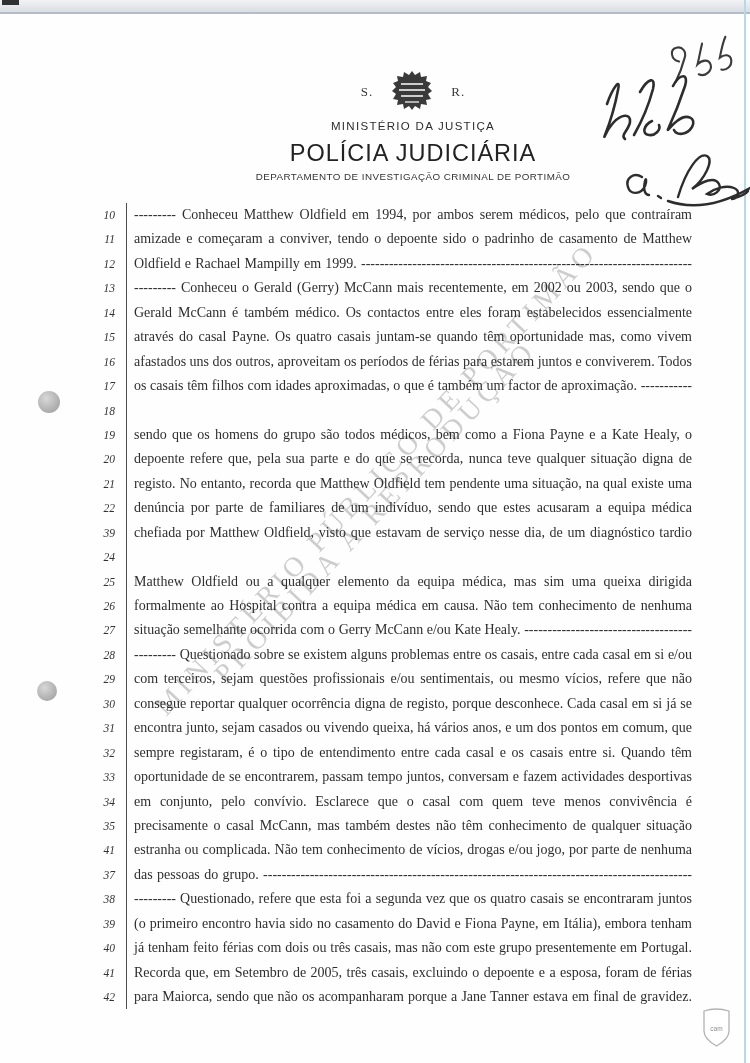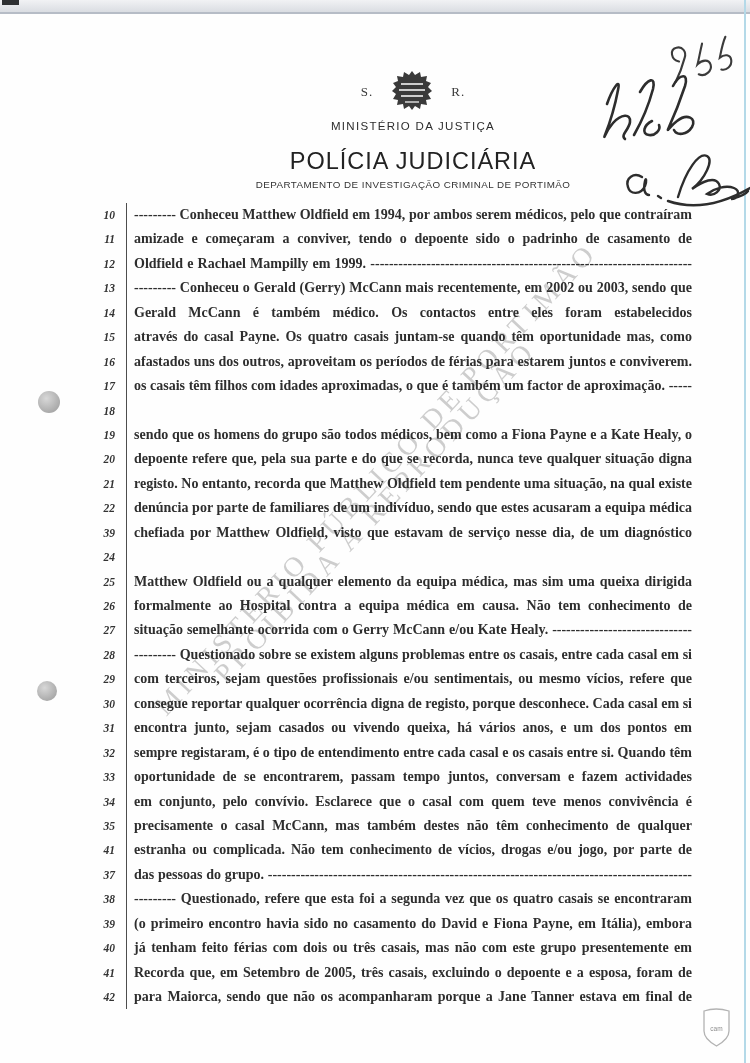--- a/index.html
+++ b/index.html
@@ -18,34 +18,34 @@
   .hole-1{left:38px;top:391px;width:22px;height:22px;}
   .hole-2{left:37px;top:681px;width:20px;height:20px;}
 
   
   .header{position:absolute;left:83px;top:70px;width:660px;text-align:center;z-index:2;}
   .sr-row{display:flex;align-items:center;justify-content:center;gap:16px;height:44px;}
   .sr-letter{font-family:"Liberation Serif",serif;font-size:13px;color:#3a3a3a;letter-spacing:1px;}
   .crest{width:46px;height:44px;}
   .ministry{margin-top:6px;font-family:Liberation Sans, sans-serif;font-size:11.5px;
     letter-spacing:1.3px;color:#2d2d2d;}
-  .pj-title{margin-top:16px;font-family:"Liberation Sans",sans-serif;font-size:23.5px;
+  .pj-title{margin-top:8px;font-family:"Liberation Sans",sans-serif;font-size:23.5px;
     letter-spacing:1px;color:#222;}
   .dept{margin-top:4px;font-family:"Liberation Sans",sans-serif;font-size:9.8px;
     letter-spacing:.45px;color:#333;}
 
   
   .wm{position:absolute;z-index:1;font-family:"Liberation Serif",serif;
     color:rgba(125,125,125,.38);white-space:nowrap;font-size:28px;letter-spacing:5px;
     transform-origin:left top;}
   .wm1{left:148px;top:700px;transform:rotate(-47deg);}
   .wm2{left:208px;top:668px;transform:rotate(-47deg);}
 
   
-  .body-lines{position:absolute;left:30px;top:203px;width:662px;z-index:2;font-weight:bold;}
+  .body-lines{position:absolute;left:30px;top:203px;width:662px;z-index:2;}
   .line{display:flex;height:24.45px;overflow:hidden;}
   .lnum{flex:0 0 97px;box-sizing:border-box;text-align:right;padding-right:11px;
     border-right:1.2px solid #4d4d4d;font-style:italic;font-size:11.5px;color:#333;
     line-height:24.45px;}
   .ltext{flex:1;box-sizing:border-box;padding-left:7px;font-size:14px;color:#2e2e2e;
     line-height:24.45px;text-align:justify;text-align-last:justify;overflow:hidden;}
 
   .ink-overlay{position:absolute;left:0;top:0;width:750px;height:1063px;z-index:3;
     pointer-events:none;}
 </style>

